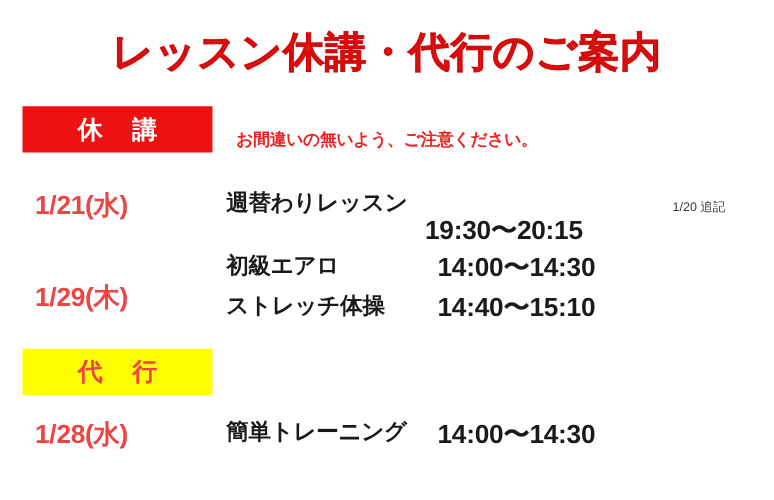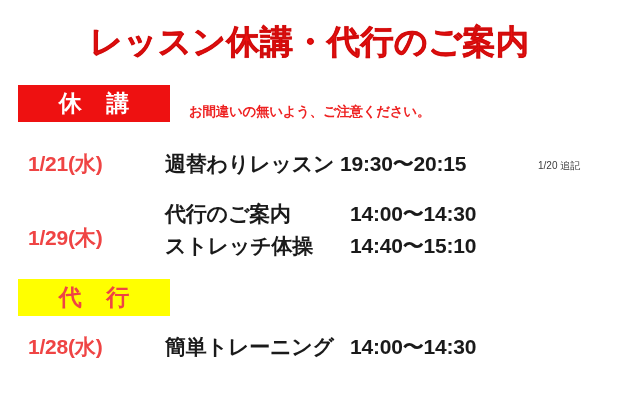--- a/index.html
+++ b/index.html
@@ -42,21 +42,21 @@
 
   
   .badge {
     position: absolute;
     left: 18px;
     width: 152px;
     height: 37px;
     display: flex;
     align-items: center;
     justify-content: center;
-    font-size: 23px;
+    font-size: 20px;
     font-weight: bold;
     letter-spacing: 9px;
     text-indent: 9px;
     box-sizing: border-box;
   }
   .badge-cancel {
     top: 85px;
     background: #ee1111;
     color: #ffffff;
   }
@@ -100,42 +100,42 @@
     top: 0;
   }
   .entry {
     display: block;
     position: relative;
     height: 30px;
     white-space: nowrap;
   }
   .entry .cls {
     position: absolute;
-    left: 0;
+    left: 16px;
+    top: 0;
+    font-size: 18px;
+    font-weight: bold;
+    color: #1a1a1a;
+    letter-spacing: -0.2px;
+    white-space: nowrap;
+  }
+  .entry .time {
+    position: absolute;
     top: 0;
     font-size: 21px;
     font-weight: bold;
     color: #1a1a1a;
     letter-spacing: -0.2px;
     white-space: nowrap;
   }
-  .entry .time {
-    position: absolute;
-    top: 0;
-    font-size: 21px;
-    font-weight: bold;
-    color: #1a1a1a;
-    letter-spacing: -0.2px;
-    white-space: nowrap;
-  }
 
   
   #row-0 { top: 150px; }
   #row-0 .date { top: 0; }
-  #row-0 .entry .time { left: 175px; }
+  #row-0 .entry .time { left: 175px; margin-top: 20px; }
 
   #row-1 { top: 200px; }
   #row-1 .date { top: 24px; }
   #row-1 .entry { height: 32px; }
   #row-1 .entry .time { left: 185px; }
 
   #row-2 { top: 333px; }
   #row-2 .date { top: 0; }
   #row-2 .entry .time { left: 185px; }
 
@@ -169,21 +169,21 @@
       </div>
     </div>
   </div>
 
   <div class="note">1/20 追記</div>
 
   <div class="row" id="row-1">
     <div class="date">1/29(木)</div>
     <div class="entries">
       <div class="entry">
-        <span class="cls">代行のご案内</span>
+        <span class="cls">初級エアロ</span>
         <span class="time">14:00〜14:30</span>
       </div>
       <div class="entry">
         <span class="cls">ストレッチ体操</span>
         <span class="time">14:40〜15:10</span>
       </div>
     </div>
   </div>
 
   <div class="badge badge-sub">代 行</div>

